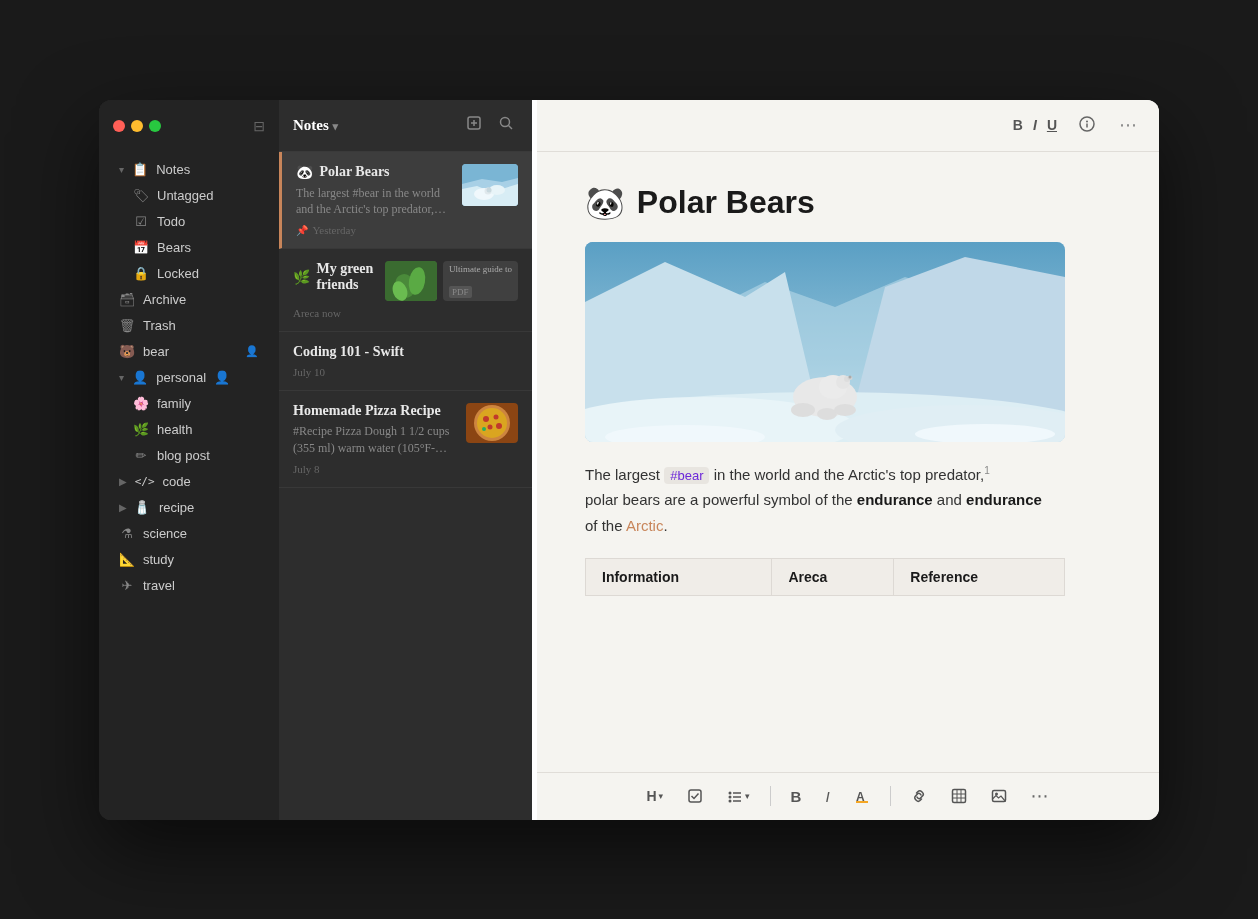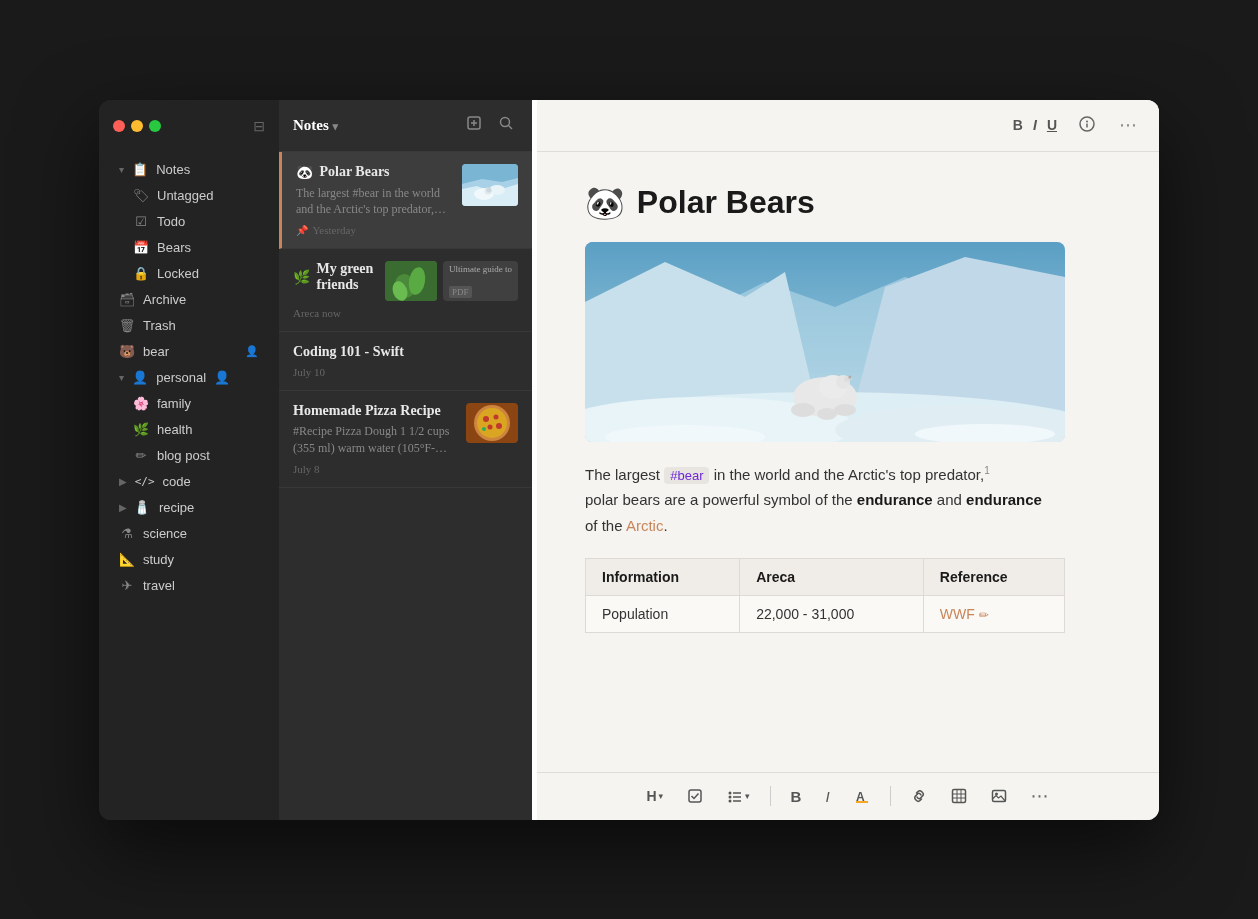--- a/index.html
+++ b/index.html
@@ -570,27 +570,20 @@
       </div>
       <table class="editor-table">
         <thead>
           <tr>
             <th>Information</th>
             <th>Areca</th>
             <th>Reference</th>
           </tr>
         </thead>
         <tbody>
-          <tr>
-            <td>Population</td>
-            <td>22,000 - 31,000</td>
-            <td class="link-cell">
-              <span>WWF</span> <span style="font-size:12px;">✏</span>
-            </td>
-          </tr>
         </tbody>
       </table>
     </div>
     <div class="editor-toolbar-bottom">
       <div class="bottom-toolbar-btn">
         <span style="font-weight:600;font-size:14px;">H</span>
         <span style="font-size:9px;">▾</span>
       </div>
       <div class="bottom-toolbar-btn">
         <svg width="16" height="16" viewBox="0 0 16 16">

